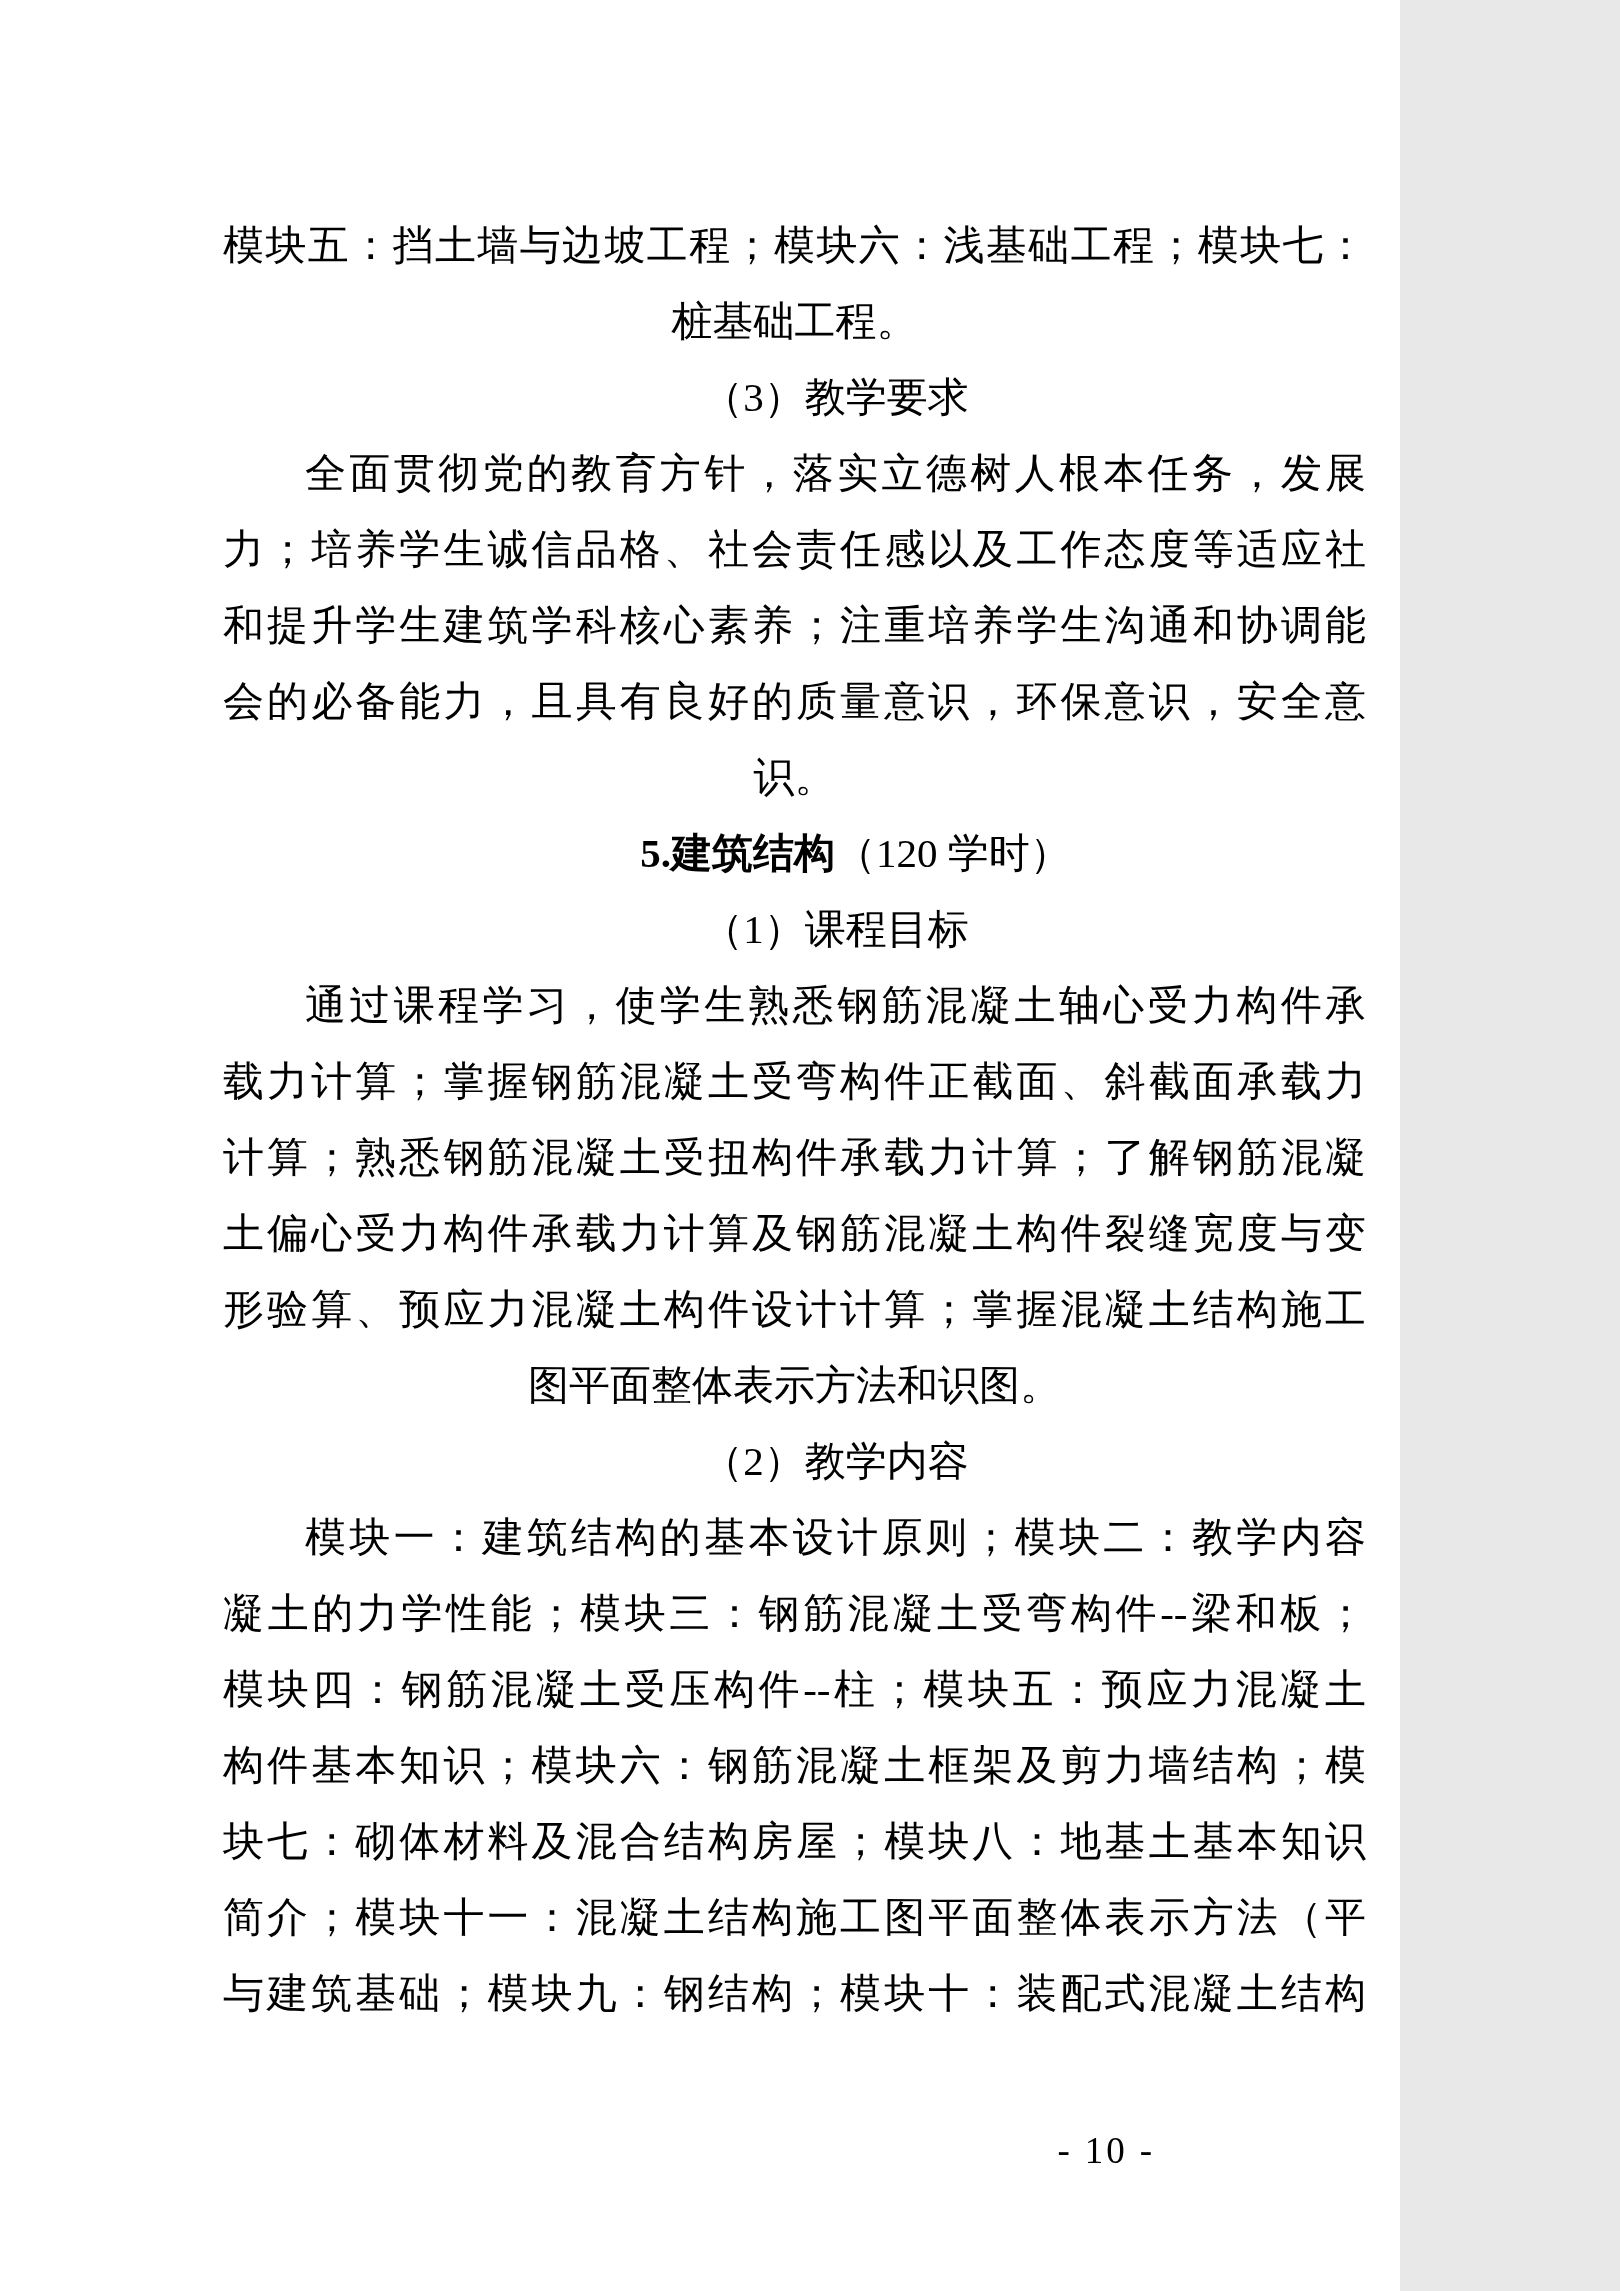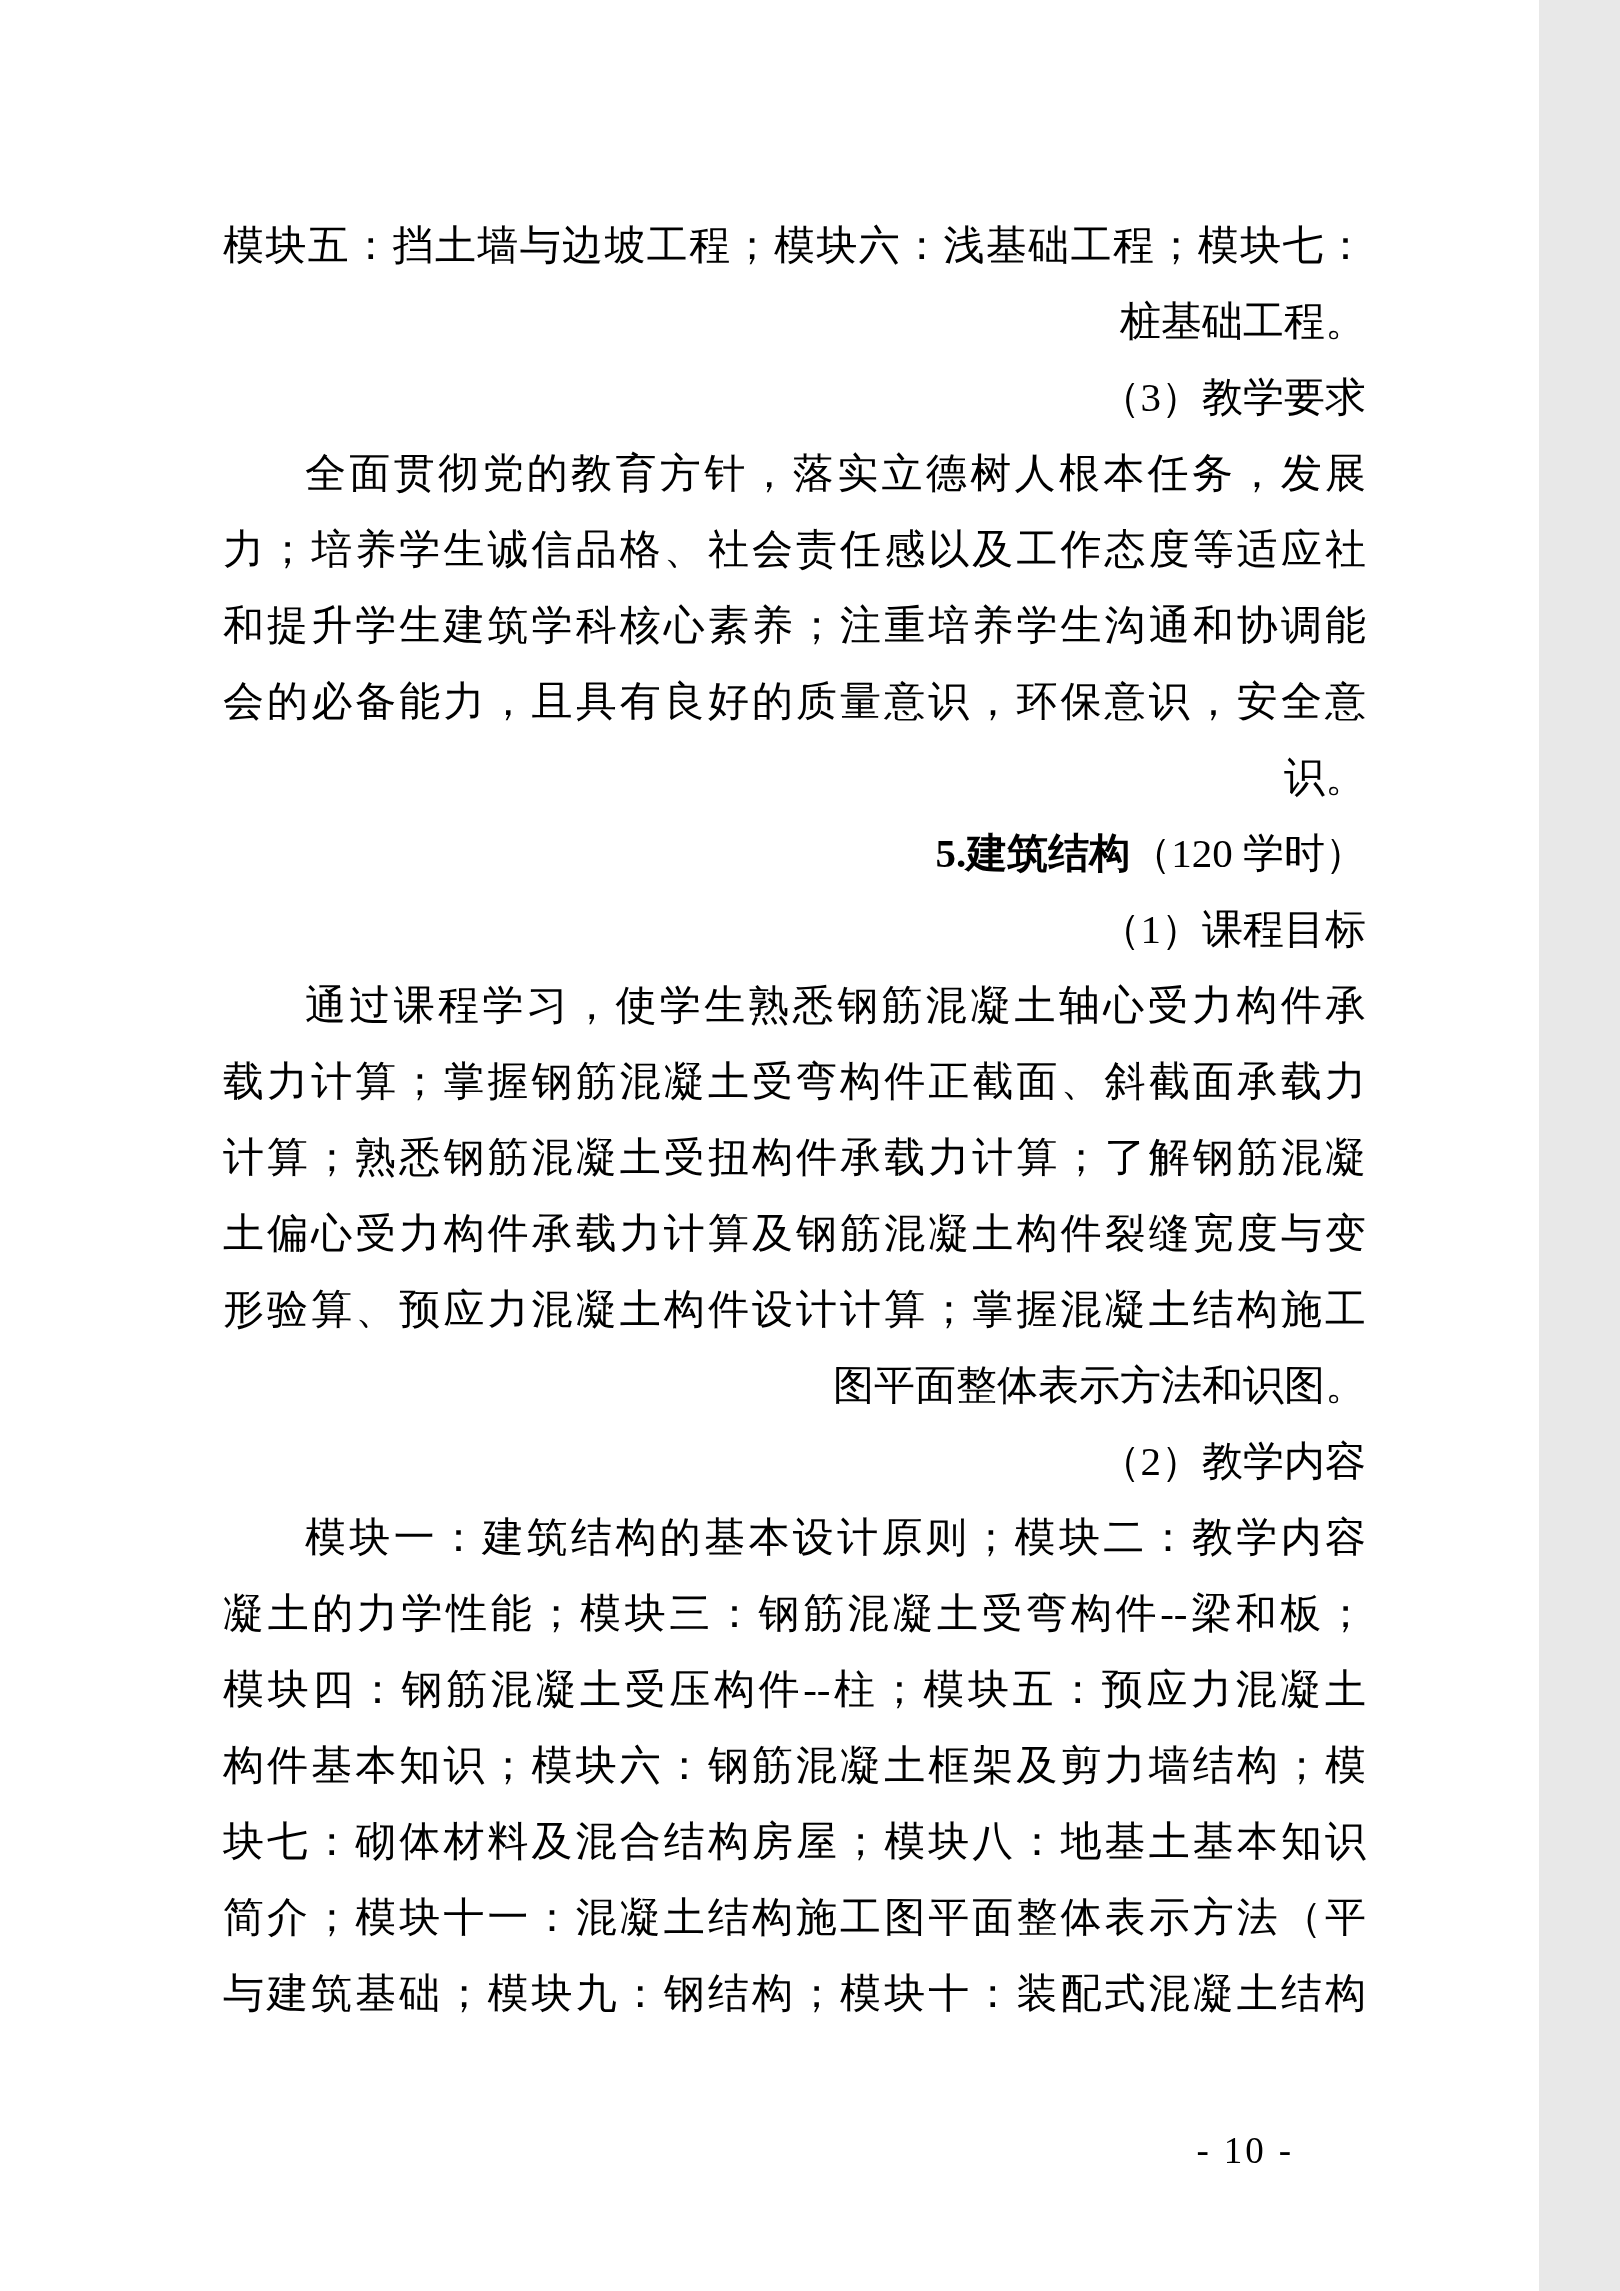--- a/index.html
+++ b/index.html
@@ -2,39 +2,39 @@
 <html><head>
 <meta charset="utf-8">
 <style>
   html, body {
     margin: 0;
     padding: 0;
     background: #e8e8e8;
   }
   .page {
     position: relative;
-    width: 1539px;
+    width: 1400px;
     height: 2292px;
     background: #ffffff;
     overflow: hidden;
     font-family: "Liberation Serif", "DejaVu Serif", serif;
     color: #000000;
   }
   .doc-body {
     position: absolute;
     left: 223px;
     top: 207px;
     width: 1143px;
   }
   .line {
     height: 76px;
     line-height: 76px;
     font-size: 41px;
     white-space: normal;
-    text-align: right;
+    text-align: center;
   }
   .line.justify {
     text-align: justify;
     text-align-last: justify;
     text-justify: inter-character;
   }
   .line.indent {
     text-indent: 2em;
   }
   .bold {

